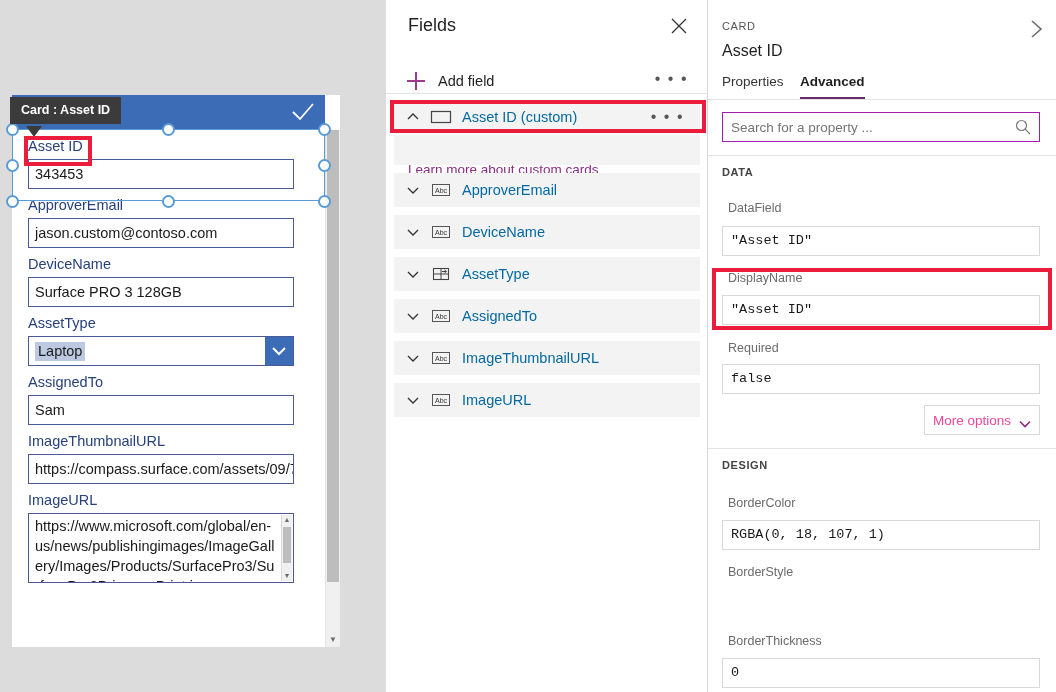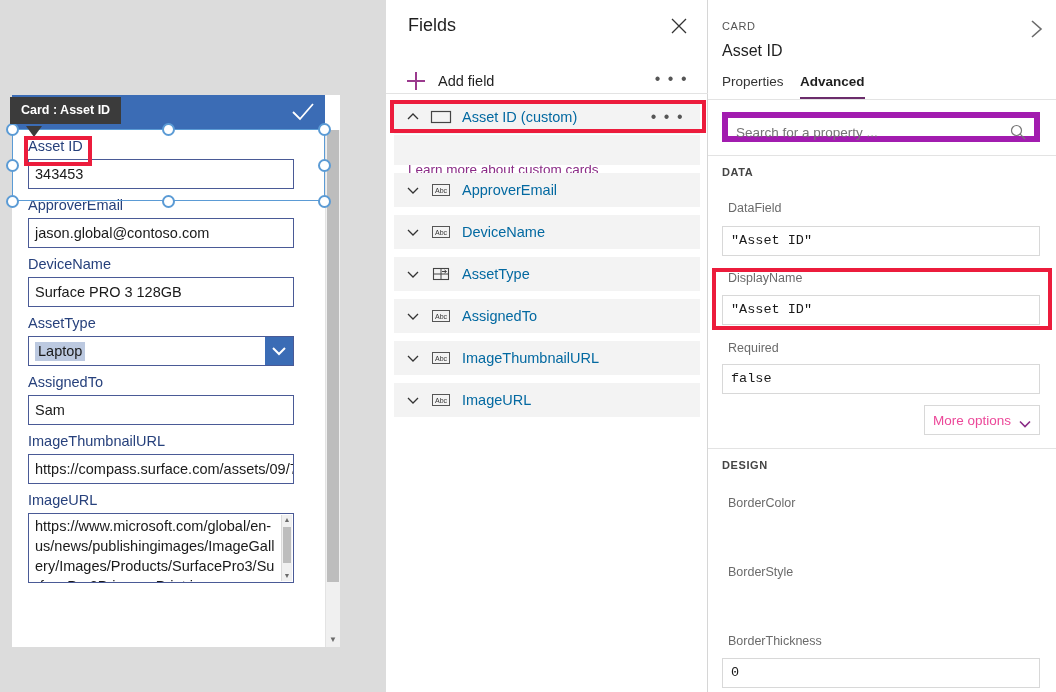--- a/index.html
+++ b/index.html
@@ -237,21 +237,21 @@
   .ptab.active { font-weight: bold; color: #1f1f1f; border-bottom: 3px solid #6b2d6b; }
   #tab-properties { left: 722px; }
   #tab-advanced { left: 800px; }
   #props-tabline {
     position: absolute; left: 708px; top: 99px;
     width: 348px; height: 1px; background: #e3e3e3;
   }
   #prop-search {
     position: absolute; left: 722px; top: 112px;
     width: 318px; height: 30px;
-    border: 6px solid #a21caf; background: #ffffff;
+    border: 1px solid #a21caf; background: #ffffff;
   }
   #prop-search input {
     position: absolute; left: 0; top: 0; width: 286px; height: 28px;
     border: none; outline: none; padding: 0 8px;
     font-size: 13.5px; color: #555; background: transparent;
     font-family: "Liberation Sans", sans-serif;
   }
   #prop-search-icon { position: absolute; right: 7px; top: 5px; width: 18px; height: 18px; }
   #search-divider {
     position: absolute; left: 708px; top: 155px;
@@ -309,21 +309,21 @@
       <div id="form-body">
         <div id="form-fields">
 
           <div class="fld">
             <div class="fld-label">Asset ID</div>
             <div class="fld-input">343453</div>
           </div>
 
           <div class="fld">
             <div class="fld-label">ApproverEmail</div>
-            <div class="fld-input">jason.global@contoso.com</div>
+            <div class="fld-input">jason.custom@contoso.com</div>
           </div>
 
           <div class="fld">
             <div class="fld-label">DeviceName</div>
             <div class="fld-input">Surface PRO 3 128GB</div>
           </div>
 
           <div class="fld">
             <div class="fld-label">AssetType</div>
             <div class="fld-input combo">
@@ -555,20 +555,21 @@
       <svg width="12" height="8" viewBox="0 0 12 8">
           <path d="M1 1.5 L6 6.5 L11 1.5" stroke="#8a2b86" stroke-width="1.6" fill="none"></path>
         </svg>
     </span>
   </div>
   <div id="design-divider"></div>
 
   <div class="sect-head" style="top:459px;">DESIGN</div>
 
   <div class="prop-label" style="top:496px;">BorderColor</div>
+  <div class="prop-input" style="top:520px;">RGBA(0, 18, 107, 1)</div>
 
   <div class="prop-label" style="top:565px;">BorderStyle</div>
 
   <div class="prop-label" style="top:634px;">BorderThickness</div>
   <div class="prop-input" style="top:658px;">0</div>
 
   <div class="annot" id="annot-displayname"></div>
 
 </div>
 

